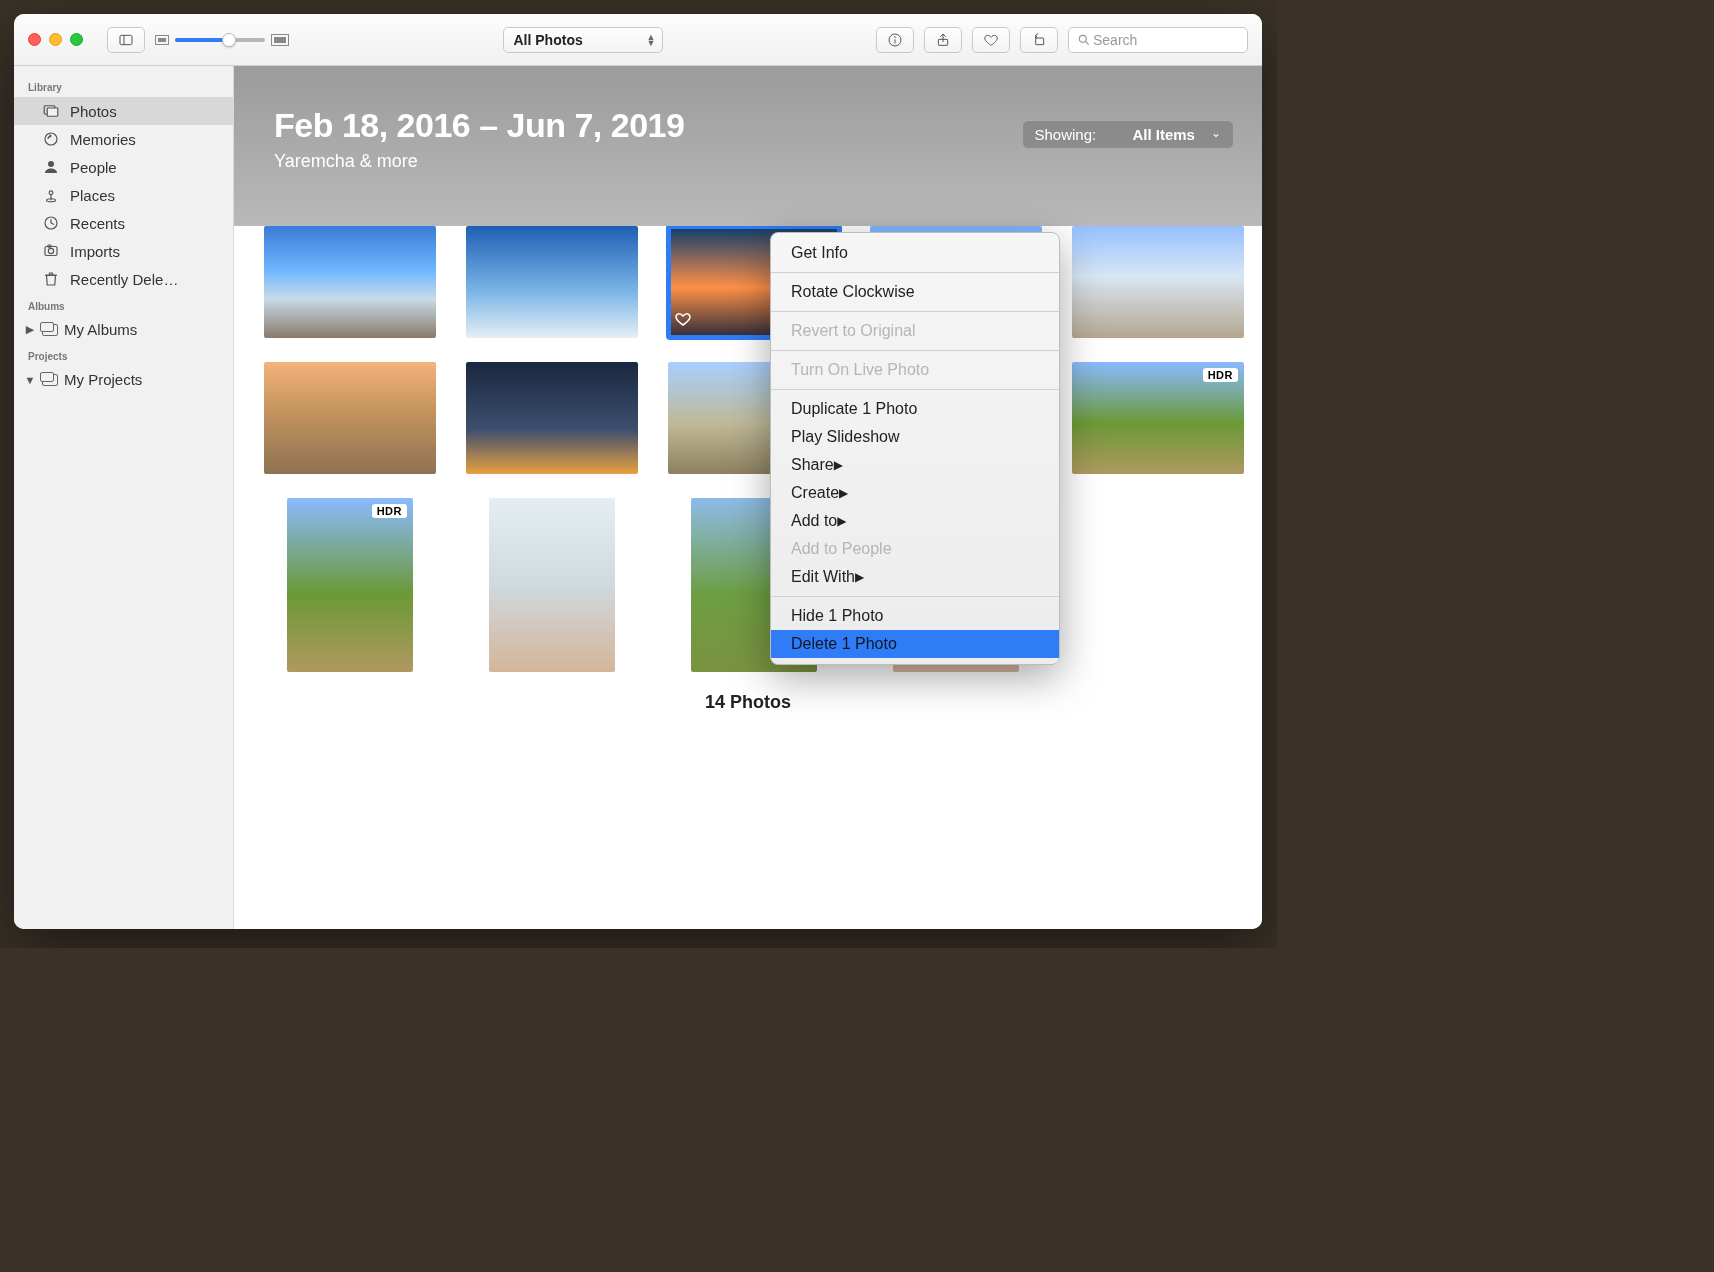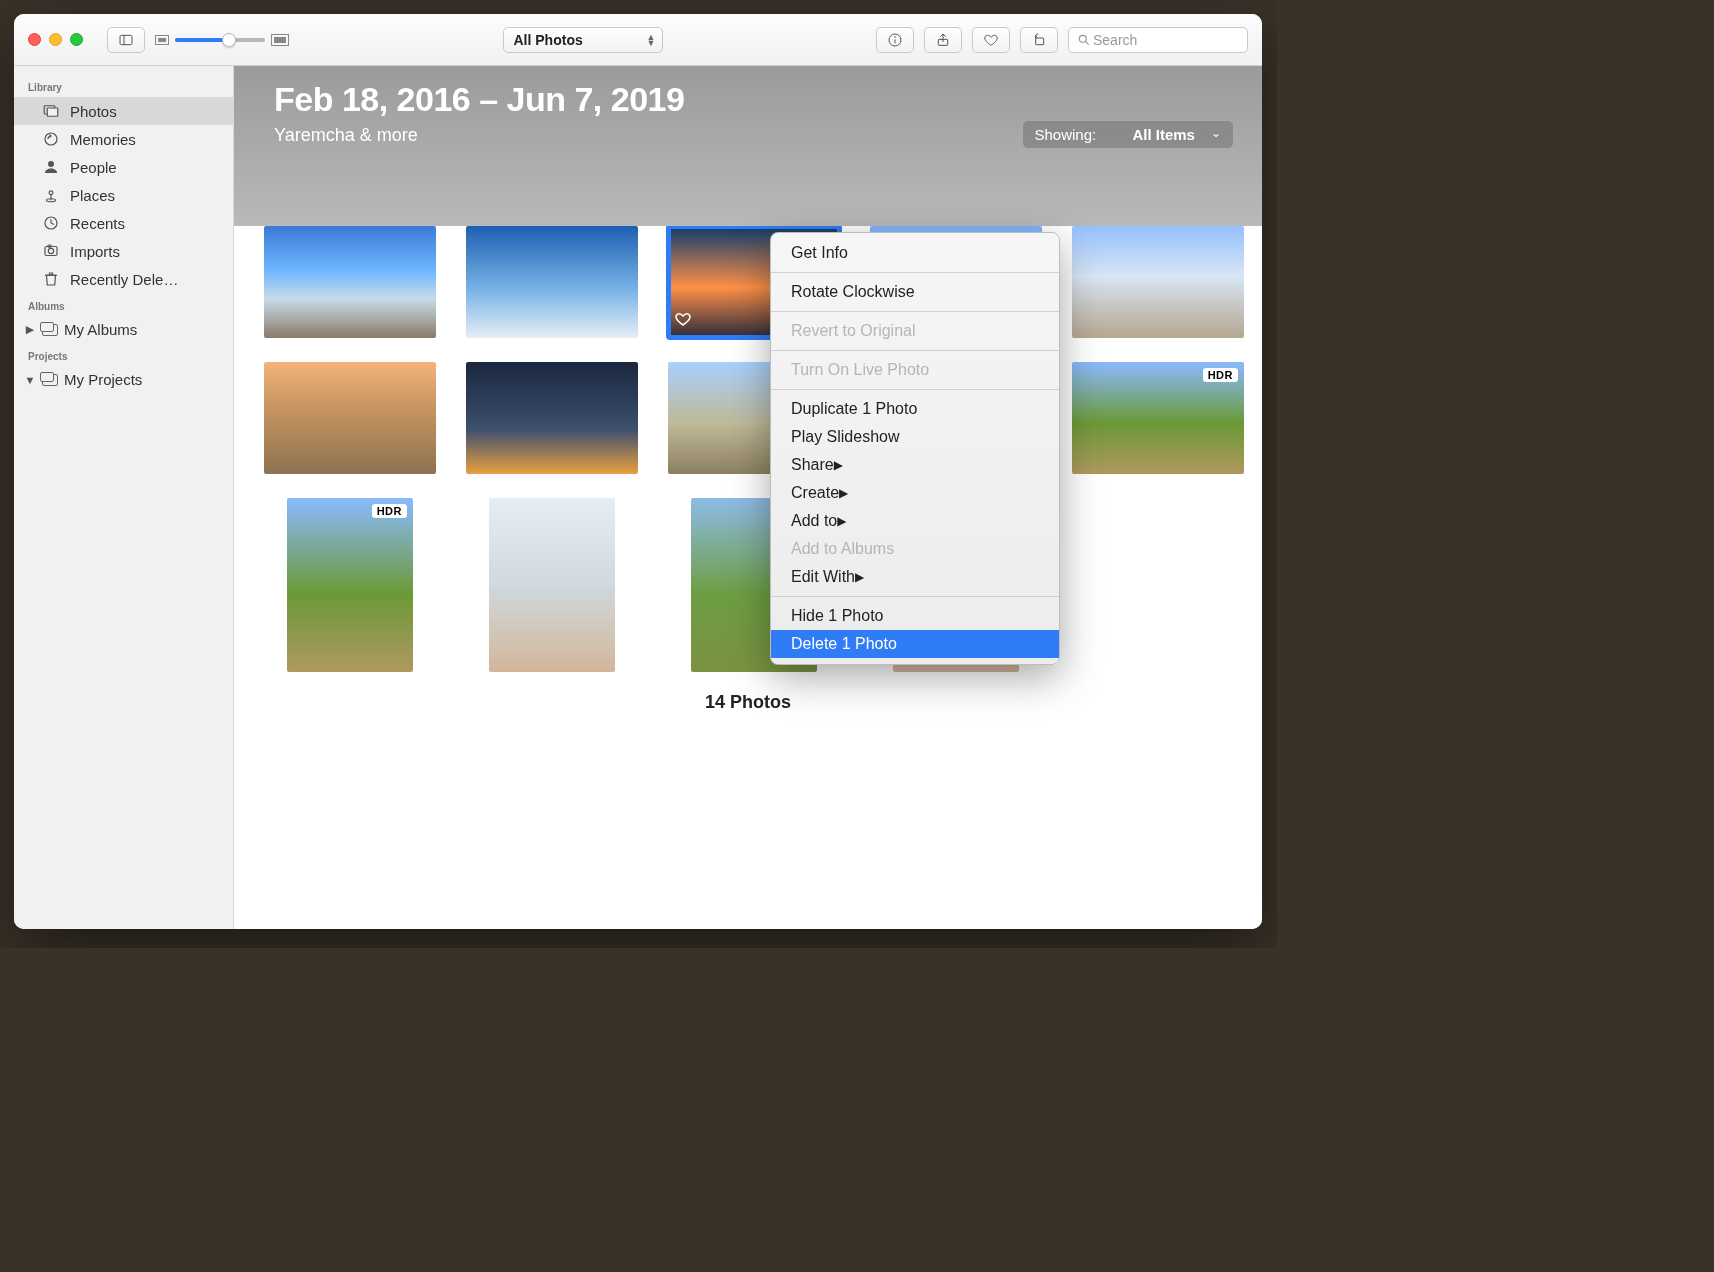--- a/index.html
+++ b/index.html
@@ -100,21 +100,21 @@
 .sb-row-with-arrow .albico{width:16px;height:12px;border:1.5px solid #666;border-radius:2px;position:relative;display:inline-block;}
 .sb-row-with-arrow .albico::before{content:"";position:absolute;top:-3px;left:-3px;right:3px;bottom:3px;border:1.5px solid #666;border-radius:2px;background:#f1f1f1;}
 .main {
   flex:1; display:flex; flex-direction:column;
   overflow:hidden; position:relative;
 }
 .hero {
   height: 160px;
   background: linear-gradient(#9b9b9b,#b9b9b9);
   color: #fff;
-  padding: 14px 40px 0;
+  padding: 40px 40px 0;
   position:relative;
 }
 .hero h1{font-size:34px;font-weight:700;letter-spacing:-.5px;}
 .hero .sub{font-size:18px;margin-top:6px;font-weight:500;}
 .showing{
   position:absolute; right:28px; top:26px;
   background: rgba(120,120,120,.6);
   border:1px solid rgba(200,200,200,.5);
   color:#fff; font-size:15px;
   padding: 5px 12px; border-radius:6px;
@@ -142,21 +142,21 @@
   border: 1px solid #bcbcbc;
   border-radius: 8px;
   box-shadow: 0 12px 40px rgba(0,0,0,.35);
   padding: 6px 0;
   font-size: 16px;
   color:#222;
   z-index: 50;
 }
 .ctx-item{padding:5px 20px;display:flex;align-items:center;justify-content:flex-start;}
 .ctx-item.disabled{color:#b5b5b5;}
-.ctx-item.highlight{background:#2f7cf6;color:#ffffff;}
+.ctx-item.highlight{background:#2f7cf6;color:#0f172a;}
 .ctx-sep{height:1px;background:#d0d0d0;margin:5px 0;}
 .ctx-arrow{font-size:12px;}
 
 .g-city{background:linear-gradient(#3a7bd5,#6fb7ff 40%,#c7dbe8 65%,#8a7a6a);}
 .g-arch{background:linear-gradient(#1d5fb3,#7fb7e8 60%,#e6eef4);}
 .g-sunset{background:linear-gradient(#0b3b6b,#ff9048 55%,#2a2a3a);}
 .g-sky{background:linear-gradient(#7fb3ff,#cfe2ff 60%,#6a6a42);}
 .g-street{background:linear-gradient(#95c0ff,#d8e6f4 45%,#b4a690);}
 .g-dusk{background:linear-gradient(#f4b37a,#c89660 40%,#8d7252);}
 .g-night{background:linear-gradient(#1a2740,#3c4f6e 60%,#e8a040);}
@@ -416,21 +416,21 @@
     </div>
     <div class="ctx-item">
       <span>Create</span>
       <span class="ctx-arrow">▶</span>
     </div>
     <div class="ctx-item">
       <span>Add to</span>
       <span class="ctx-arrow">▶</span>
     </div>
     <div class="ctx-item disabled">
-      <span>Add to Albums</span>
+      <span>Add to People</span>
     </div>
     <div class="ctx-item">
       <span>Edit With</span>
       <span class="ctx-arrow">▶</span>
     </div>
     <div class="ctx-sep"></div>
     <div class="ctx-item">
       <span>Hide 1 Photo</span>
     </div>
     <div class="ctx-item highlight">

